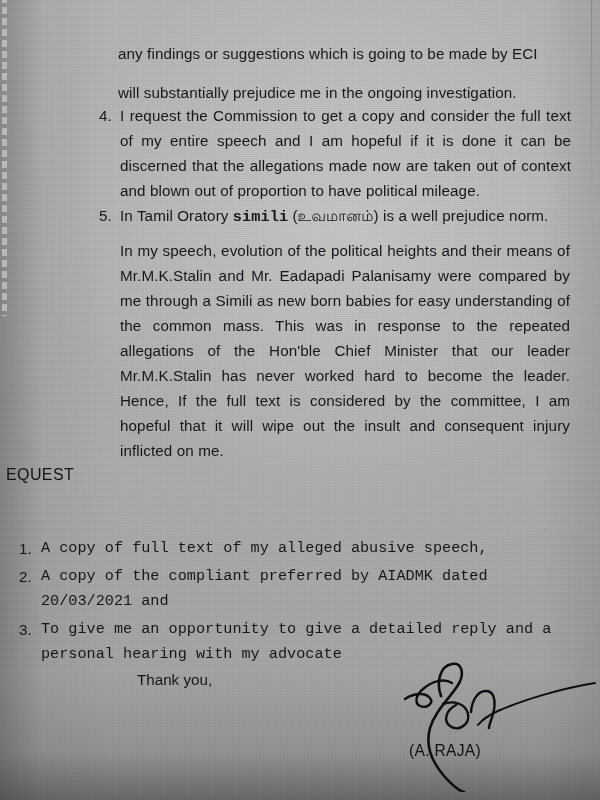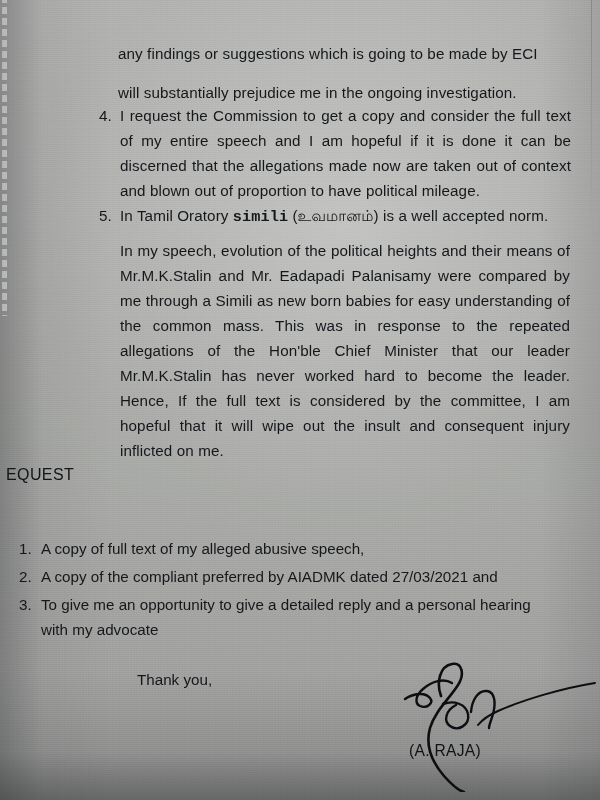--- a/index.html
+++ b/index.html
@@ -138,20 +138,21 @@
     display: flex;
     align-items: flex-start;
     margin-bottom: 3px;
   }
   .simplelist .num {
     flex: 0 0 22px;
   }
   .simplelist .txt {
     flex: 1 1 auto;
     max-width: 520px;
+    font-family: Liberation Mono, monospace;
   }
 
   .thanks {
     position: absolute;
     font-size: 15.2px;
     line-height: 24px;
     color: #15181b;
   }
   .signame {
     position: absolute;
@@ -184,36 +185,36 @@
     <div class="para" style="left:118px; top:41px; width:452px;">any findings or suggestions which is going to be made by ECI</div>
     <div class="para last-line-left" style="left:118px; top:66px; width:452px;margin-top:14px;">will substantially prejudice me in the ongoing investigation.</div>
 
     <div class="listrow" style="left:99px; top:103px; width:472px;">
       <span class="marker" style="width:21px;">4.</span>
       <span class="body" style="width:451px;">I request the Commission to get a copy and consider the full text of my entire speech and I am hopeful if it is done it can be discerned that the allegations made now are taken out of context and blown out of proportion to have political mileage.</span>
     </div>
 
     <div class="listrow" style="left:99px; top:203px; width:472px;">
       <span class="marker" style="width:21px;">5.</span>
-      <span class="body flow" style="width:451px;"><span>In Tamil Oratory </span><span class="bold">simili</span><span> (உவமானம்) is a well accepted norm.</span></span>
+      <span class="body flow" style="width:451px;"><span>In Tamil Oratory </span><span class="bold">simili</span><span> (உவமானம்) is a well prejudice norm.</span></span>
     </div>
 
     <div class="para" style="left:120px; top:238px; width:450px;">In my speech, evolution of the political heights and their means of Mr.M.K.Stalin and Mr. Eadapadi Palanisamy were compared by me through a Simili as new born babies for easy understanding of the common mass. This was in response to the repeated allegations of the Hon'ble Chief Minister that our leader Mr.M.K.Stalin has never worked hard to become the leader. Hence, If the full text is considered by the committee, I am hopeful that it will wipe out the insult and consequent injury inflicted on me.</div>
 
     <div class="heading" style="left:-1px; top:464px;padding-left:7px;">EQUEST</div>
 
 
     <div class="simplelist" style="left:19px; top:536px; width:560px;">
       <div class="row">
         <span class="num">1.</span>
         <span class="txt">A copy of full text of my alleged abusive speech,</span>
       </div>
       <div class="row">
         <span class="num">2.</span>
-        <span class="txt">A copy of the compliant preferred by AIADMK dated 27/03/2021 and</span>
+        <span class="txt">A copy of the compliant preferred by AIADMK dated 20/03/2021 and</span>
       </div>
       <div class="row">
         <span class="num">3.</span>
         <span class="txt">To give me an opportunity to give a detailed reply and a personal hearing with my advocate</span>
       </div>
     </div>
 
     <div class="thanks" style="left:137px; top:668px;">Thank you,</div>
 
     <svg class="sig-svg" style="left:392px; top:652px;" width="205" height="140" viewBox="0 0 205 140">

